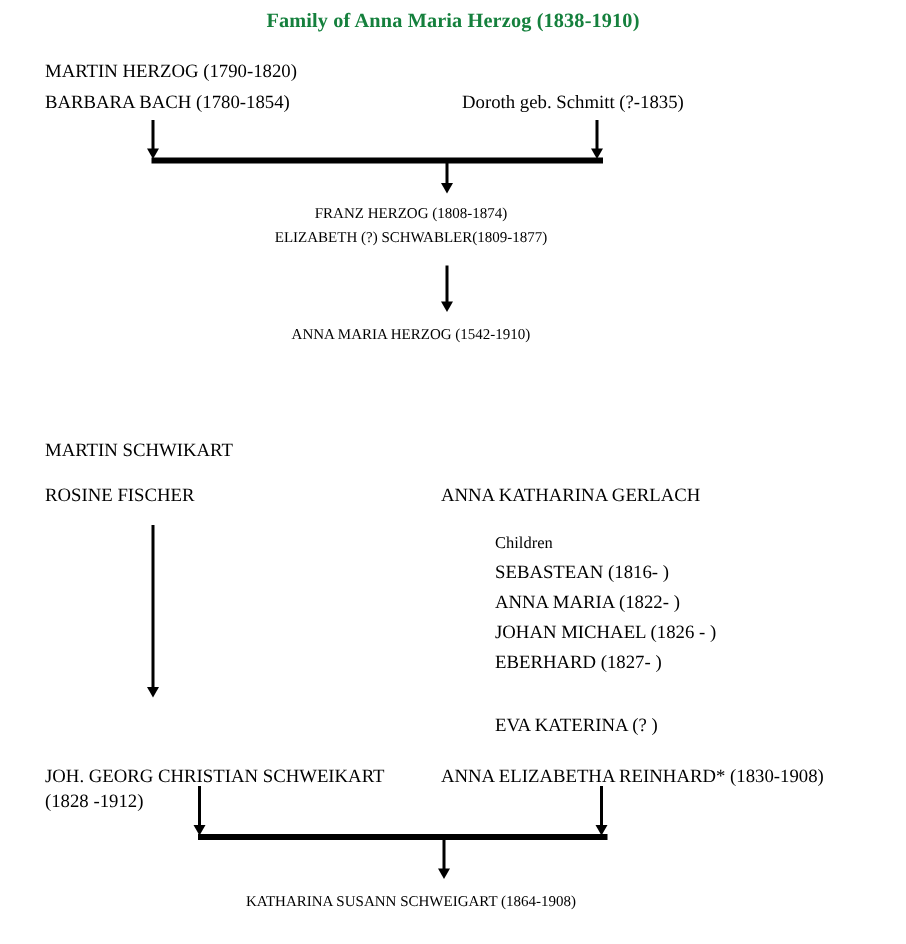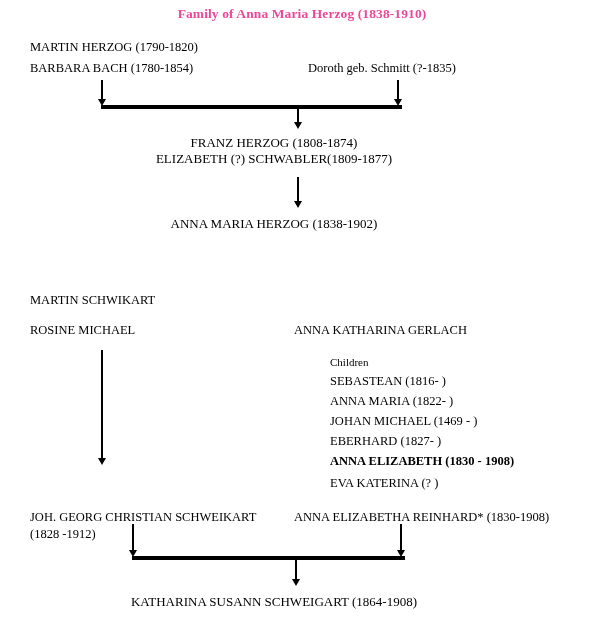--- a/index.html
+++ b/index.html
@@ -25,28 +25,28 @@
     color: #000;
   }
   .title {
     position: absolute;
     width: 604px;
     left: 0;
     text-align: center;
     font-weight: bold;
     font-size: 13.5px;
     letter-spacing: 0.1px;
-    color: #ec4899;
+    color: #15803d;
   }
   .ctr {
     position: absolute;
     width: 548px;
     left: 0;
     text-align: center;
-    font-size: 13px;
+    font-size: 10px;
     line-height: 16px;
   }
   .small {
     font-size: 11px;
   }
   .bold {
     font-weight: bold;
   }
   
   .vline {
@@ -91,38 +91,37 @@
 
   <div class="vline thick" style="left:297px; top:108px; height:16px;"></div>
   <div class="ahead" style="left:294px; top:122px;"></div>
 
   <div class="ctr" style="top:135px;">FRANZ HERZOG (1808-1874)</div>
   <div class="ctr" style="top:151px;">ELIZABETH (?) SCHWABLER(1809-1877)</div>
 
   <div class="vline" style="left:297px; top:177px; height:26px;"></div>
   <div class="ahead" style="left:293.5px; top:201px;"></div>
 
-  <div class="ctr" style="top:216px;">ANNA MARIA HERZOG (1838-1902)</div>
+  <div class="ctr" style="top:216px;">ANNA MARIA HERZOG (1542-1910)</div>
 
 
   <div class="tx" style="left:30px; top:293px;">MARTIN SCHWIKART</div>
-  <div class="tx" style="left:30px; top:323px;">ROSINE MICHAEL</div>
+  <div class="tx" style="left:30px; top:323px;">ROSINE FISCHER</div>
 
   <div class="tx" style="left:294px; top:323px;">ANNA KATHARINA GERLACH</div>
 
   <div class="vline" style="left:101px; top:350px; height:110px;"></div>
   <div class="ahead" style="left:97.5px; top:458px;"></div>
 
   <div class="tx small" style="left:330px; top:355px;">Children</div>
 
   <div class="tx" style="left:330px; top:374px;">SEBASTEAN (1816-   )</div>
   <div class="tx" style="left:330px; top:394px;">ANNA MARIA (1822- )</div>
-  <div class="tx" style="left:330px; top:414px;">JOHAN MICHAEL (1469 - )</div>
+  <div class="tx" style="left:330px; top:414px;">JOHAN MICHAEL (1826 - )</div>
   <div class="tx" style="left:330px; top:434px;">EBERHARD (1827- )</div>
-  <div class="tx bold" style="left:330px; top:454px;">ANNA ELIZABETH (1830 - 1908)</div>
   <div class="tx" style="left:330px; top:476px;">EVA KATERINA (? )</div>
 
   <div class="tx" style="left:30px; top:510px;">JOH. GEORG CHRISTIAN SCHWEIKART</div>
   <div class="tx" style="left:30px; top:527px;">(1828 -1912)</div>
 
   <div class="tx" style="left:294px; top:510px;">ANNA ELIZABETHA REINHARD* (1830-1908)</div>
 
   <div class="vline" style="left:132px; top:524px; height:28px;"></div>
   <div class="ahead" style="left:128.5px; top:550px;"></div>
 

